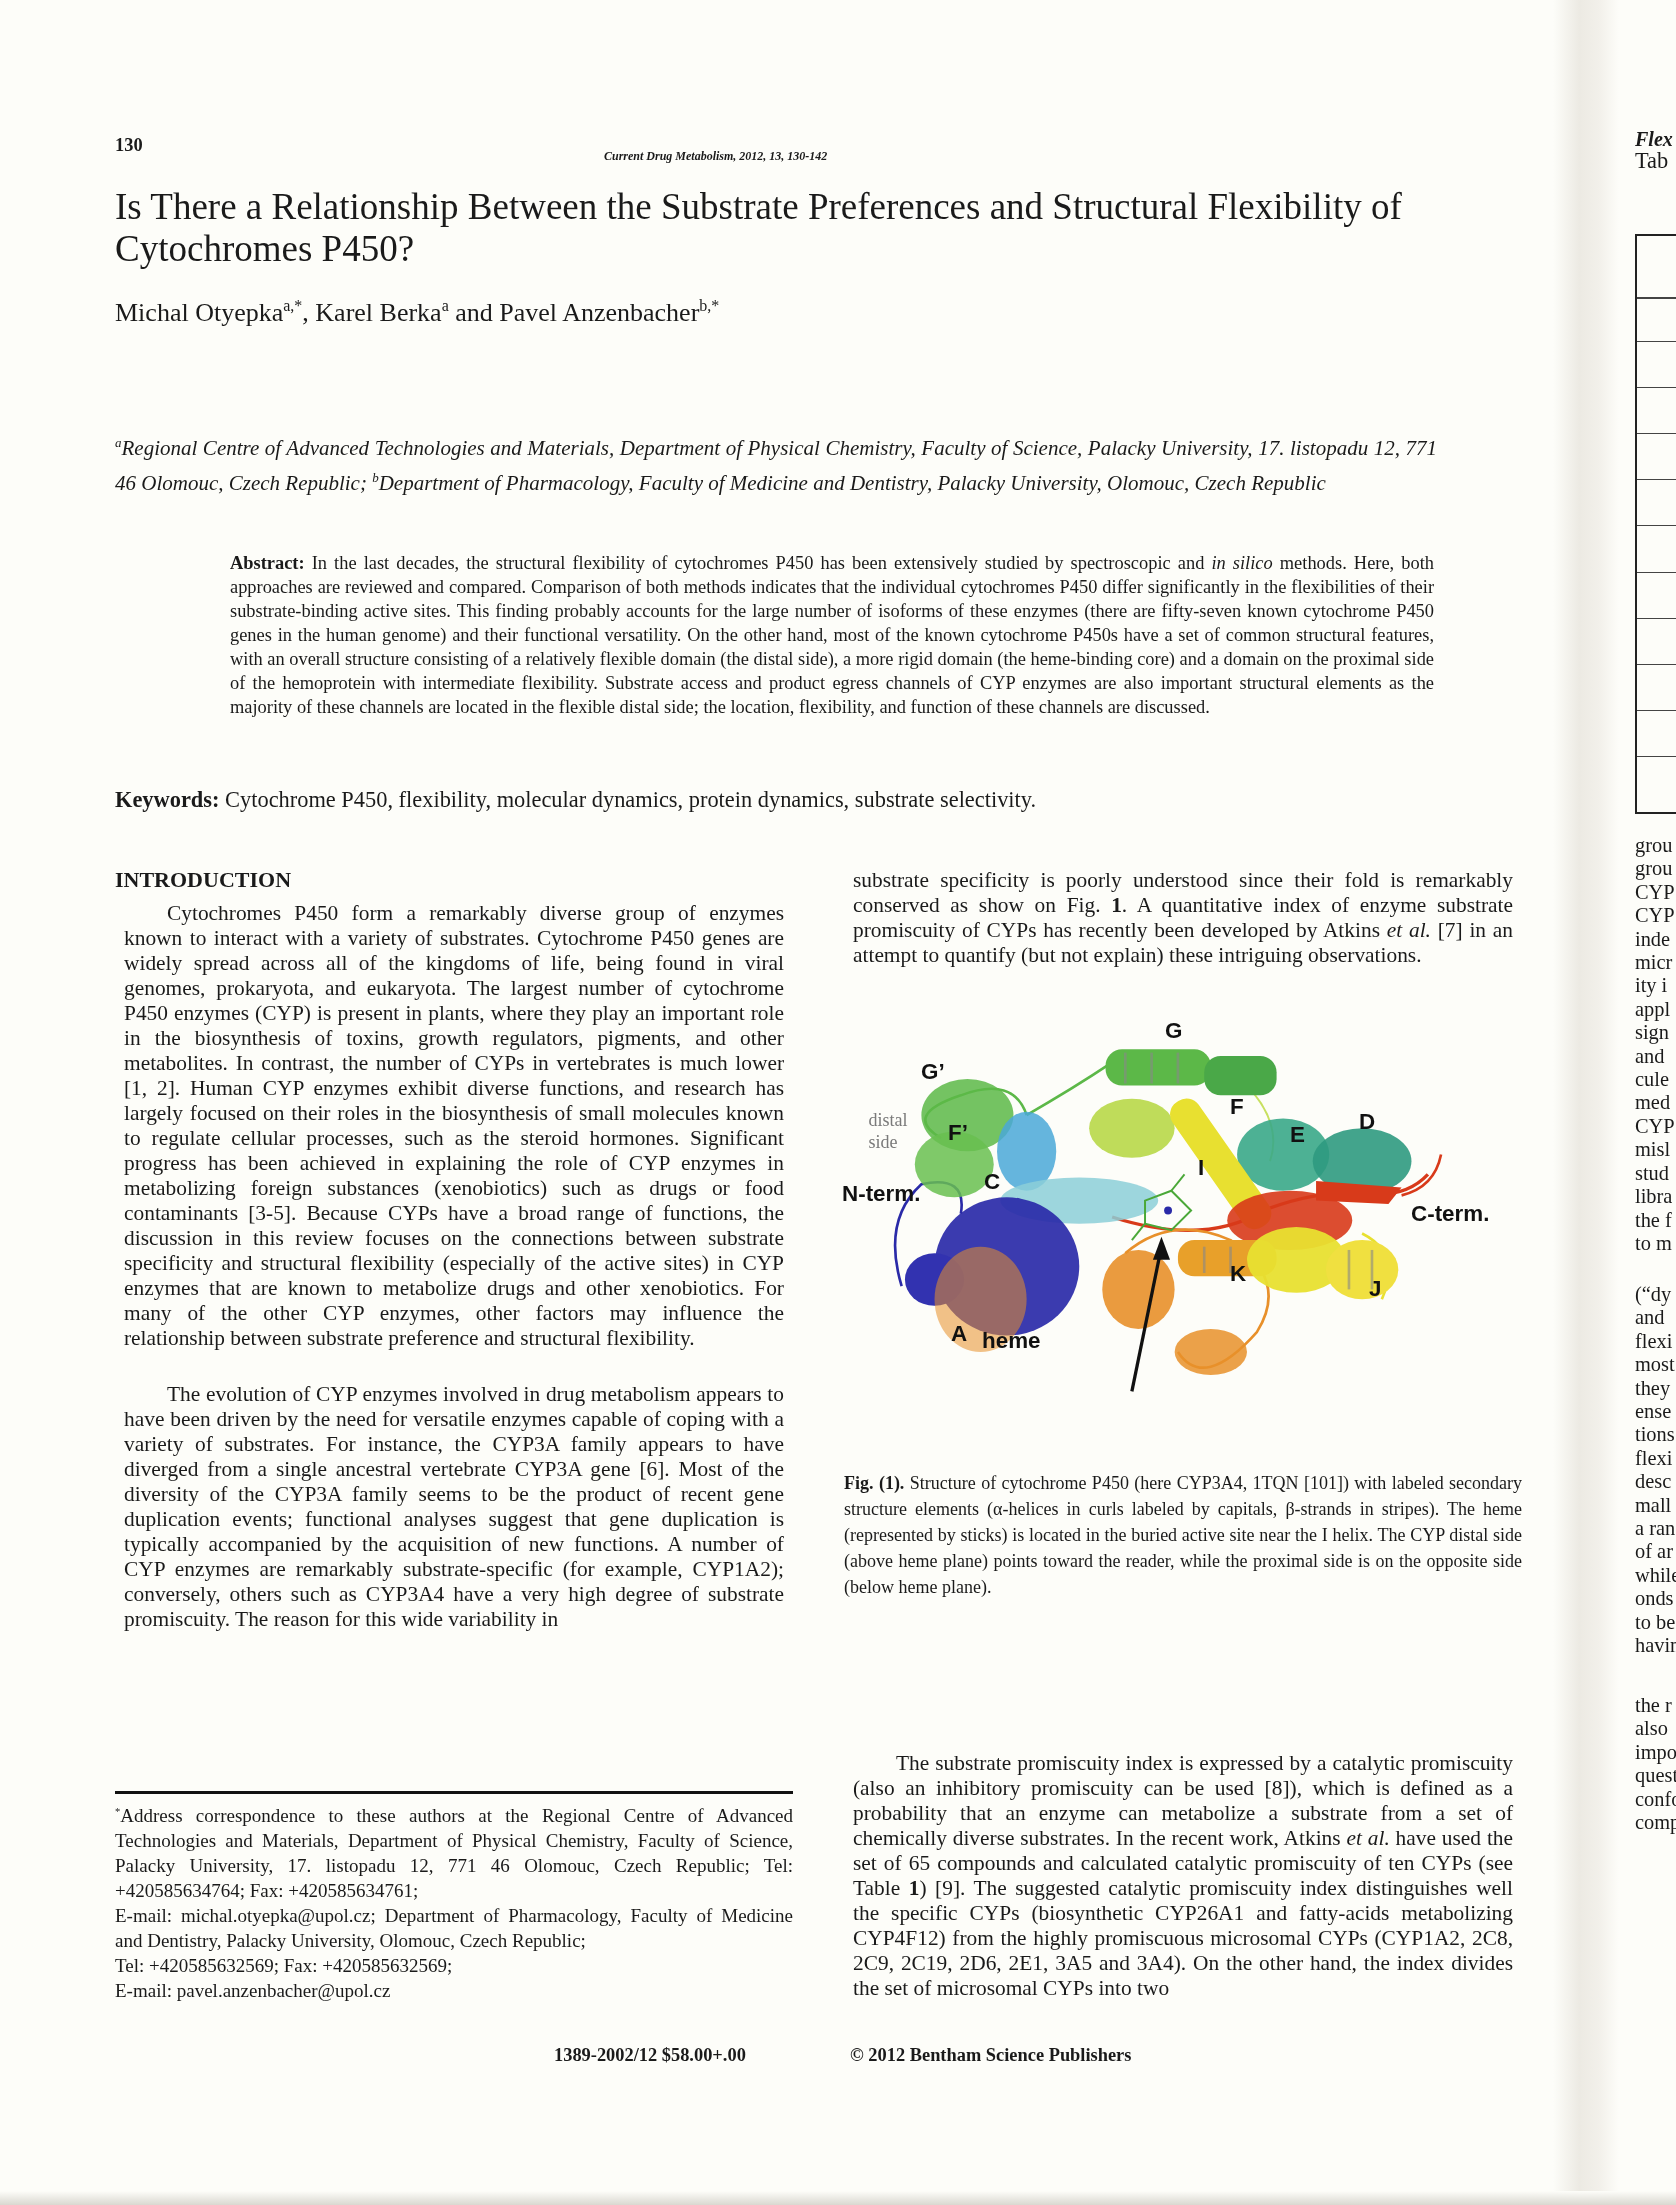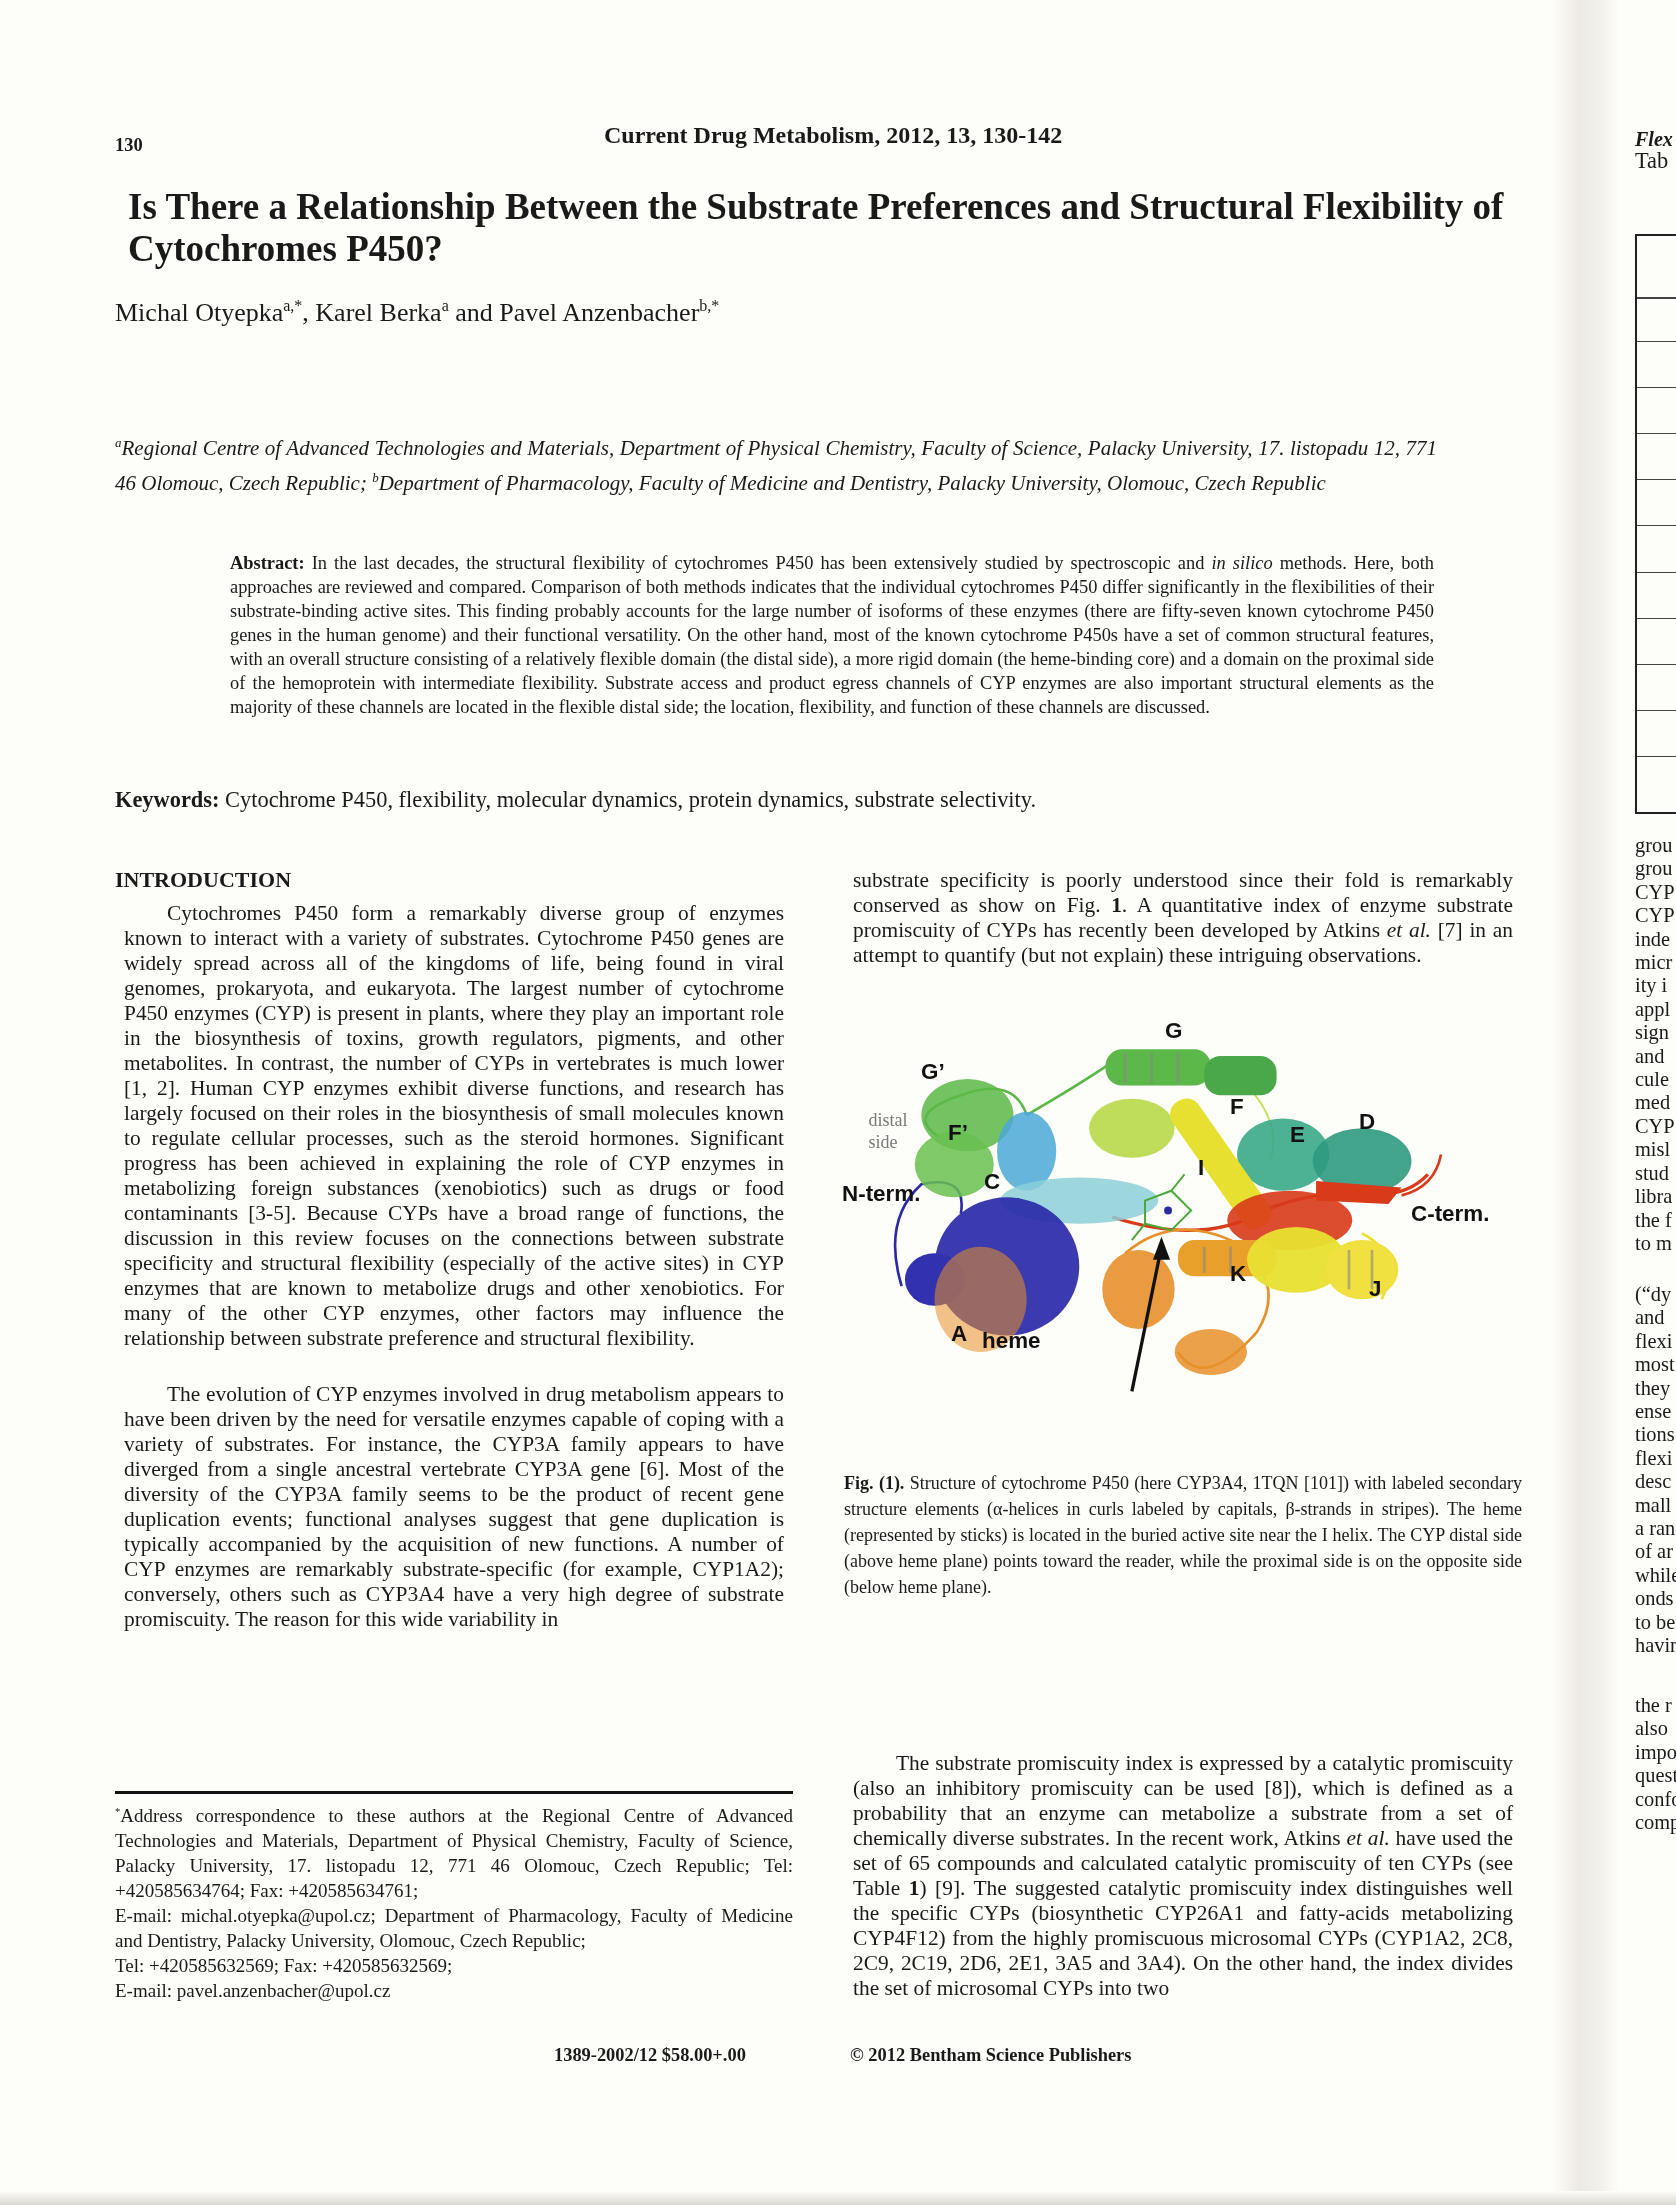--- a/index.html
+++ b/index.html
@@ -4,22 +4,22 @@
 <style>
   html, body { margin: 0; padding: 0; }
   body {
     width: 1676px; height: 2205px; position: relative; overflow: hidden;
     background: #fdfdf9;
     font-family: "Liberation Serif", "DejaVu Serif", serif;
     color: #1a1a1a;
   }
   .abs { position: absolute; }
   .page-num { left: 115px; top: 135px; font-size: 18.4px; font-weight: bold; }
-  .journal { left: 604px; top: 122px; font-size: 24px; font-weight: bold; }
-  .title { left: 115px; top: 186px; width: 1408px; font-size: 37px; font-weight: bold; line-height: 42px; margin-left: 13px; }
+  .journal { left: 604px; top: 149px; font-size: 12px; font-weight: bold; font-style: italic; }
+  .title { left: 115px; top: 186px; width: 1408px; font-size: 37px; font-weight: normal; line-height: 42px; }
   .authors { left: 115px; top: 297px; font-size: 26px; }
   .authors sup { font-size: 16px; }
   .affil { left: 115px; top: 428px; width: 1322px; font-size: 21px; font-style: italic; line-height: 29px; text-align: justify; }
   .affil sup { font-size: 13px; }
   .abstract { left: 230px; top: 551px; width: 1204px; font-size: 18.4px; line-height: 24px; text-align: justify; }
   .kw { left: 115px; top: 787px; font-size: 22.4px; }
   .col { width: 678px; font-size: 21.4px; line-height: 25px; text-align: justify; }
   .col p { margin: 9px; text-indent: 43px; }
   .lcol { left: 115px; top: 867px; }
   .rcol-top { left: 844px; top: 859px; }

